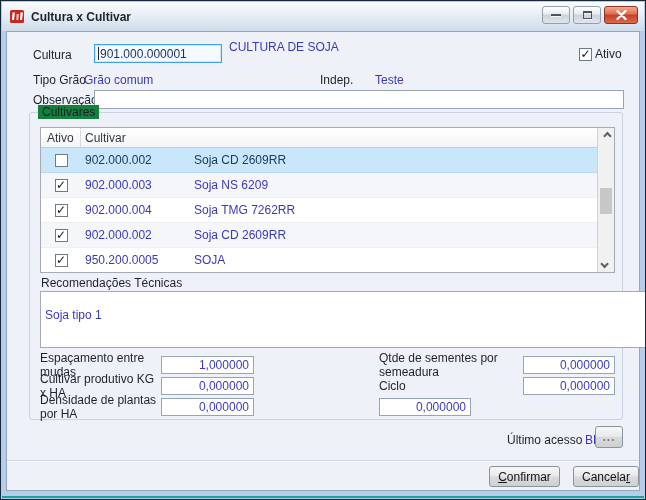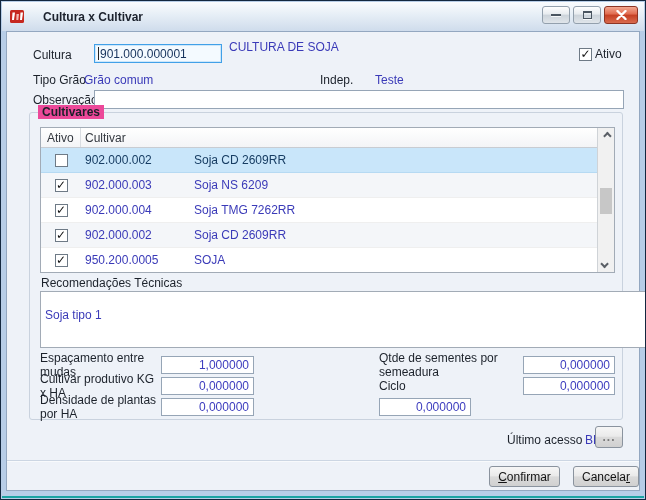--- a/index.html
+++ b/index.html
@@ -5,21 +5,21 @@
   html,body{margin:0;padding:0;background:#444;}
   body{font-family:"Liberation Sans","DejaVu Sans",sans-serif;font-size:12px;-webkit-font-smoothing:antialiased;}
   *{box-sizing:border-box;}
 
   .window{position:relative;width:646px;height:500px;background:#b7cde7;border:1px solid #13273f;overflow:hidden;}
   .window::after{content:"";position:absolute;left:1px;right:1px;bottom:1px;height:2px;background:#1ba3a3;}
 
   
   .titlebar{position:absolute;top:1px;left:1px;right:1px;height:29px;
     background:linear-gradient(#fafcfe,#e6eef6 45%,#cfdcec);
-    display:flex;align-items:center;padding:0 6px 0 8px;gap:12px;}
+    display:flex;align-items:center;padding:0 6px 0 8px;}
   .app-icon{width:15px;height:15px;margin-right:6px;flex:0 0 auto;}
   .title-text{color:#1b212c;font-weight:700;font-size:12px;}
   .win-buttons{margin-left:auto;display:flex;gap:3px;align-self:flex-start;margin-top:4px;}
   .wbtn{height:18px;border-radius:3px;display:flex;align-items:center;justify-content:center;cursor:default;}
   .wbtn.min,.wbtn.max{width:28px;border:1px solid #93a0ad;
     background:linear-gradient(#fefefe,#e7ebef 45%,#ccd3da 50%,#e0e5ea);}
   .wbtn.close{width:34px;border:1px solid #8d3423;
     background:linear-gradient(#f3a890,#e06a4e 45%,#c53e22 50%,#d96a4d);}
   .glyph-min{width:10px;height:3px;background:#4a5560;border-bottom:1px solid #f5f7f9;}
   .glyph-max{width:9px;height:8px;border:1px solid #4a5560;border-top:2px solid #4a5560;background:transparent;box-shadow:0 1px 0 #f5f7f9;}
@@ -32,21 +32,21 @@
 
   .tbox{background:#fff;border:1px solid #96a5b6;height:19px;display:flex;align-items:center;padding:0 3px;color:#16325c;}
   .tbox.focused{border:1px solid #41a0e8;background:#f4faff;box-shadow:0 0 0 1px #cde7fa inset;}
   .caret{display:inline-block;width:1px;height:13px;background:#222;margin-right:1px;}
 
   .checkbox{width:13px;height:13px;background:#fff;border:1px solid #6e7a86;display:inline-flex;align-items:center;justify-content:center;flex:0 0 auto;}
   .checkbox.checked::after{content:"✓";font-size:12px;font-weight:700;color:#101010;line-height:1;margin-top:-1px;}
 
   
   .groupbox{position:absolute;left:22px;top:80px;width:594px;height:308px;border:1px solid #c9d2de;border-radius:3px;}
-  .legend{position:absolute;top:-8px;left:8px;background:#ec4899;padding:0 4px;font-weight:700;color:#1a1f28;}
+  .legend{position:absolute;top:-8px;left:8px;background:#15803d;padding:0 4px;font-weight:400;color:#1a1f28;}
 
   
   .table{position:absolute;left:10px;top:14px;width:575px;height:146px;border:1px solid #a2abb6;background:#fff;}
   .thead{position:absolute;left:0;right:17px;top:0;height:20px;background:linear-gradient(#ffffff,#f3f4f6);
     border-bottom:1px solid #c8ccd2;display:flex;align-items:center;color:#33383f;}
   .th-ativo{width:40px;padding-left:6px;border-right:1px solid #d9dde2;height:100%;display:flex;align-items:center;}
   .th-cultivar{flex:1;padding-left:4px;}
   .tbody{position:absolute;left:0;right:17px;top:20px;bottom:0;background:#fff;overflow:hidden;}
   .trow{height:25px;display:flex;align-items:center;border-bottom:1px solid #efefef;}
   .trow.alt{background:#f4f6f9;}

